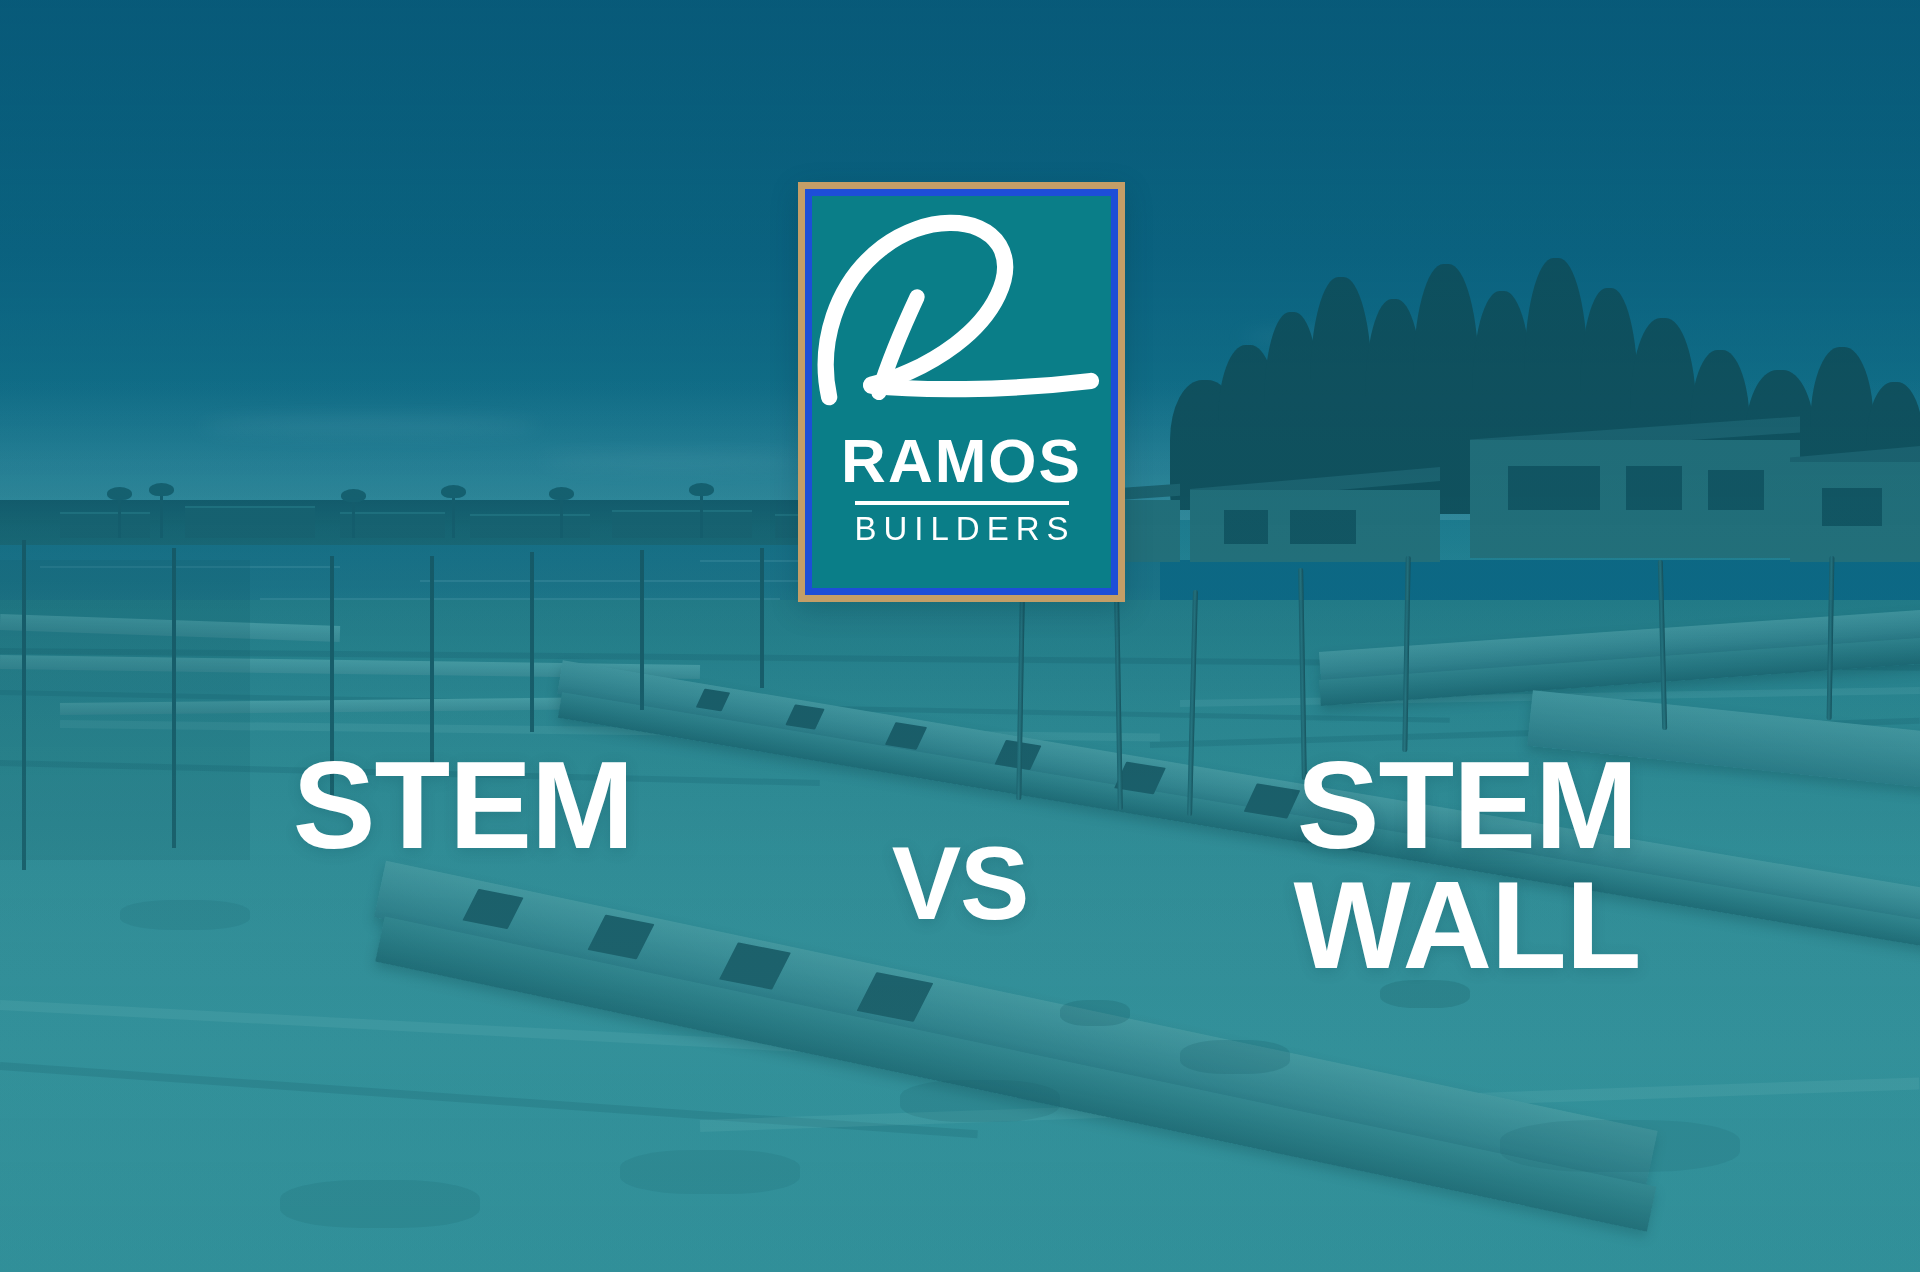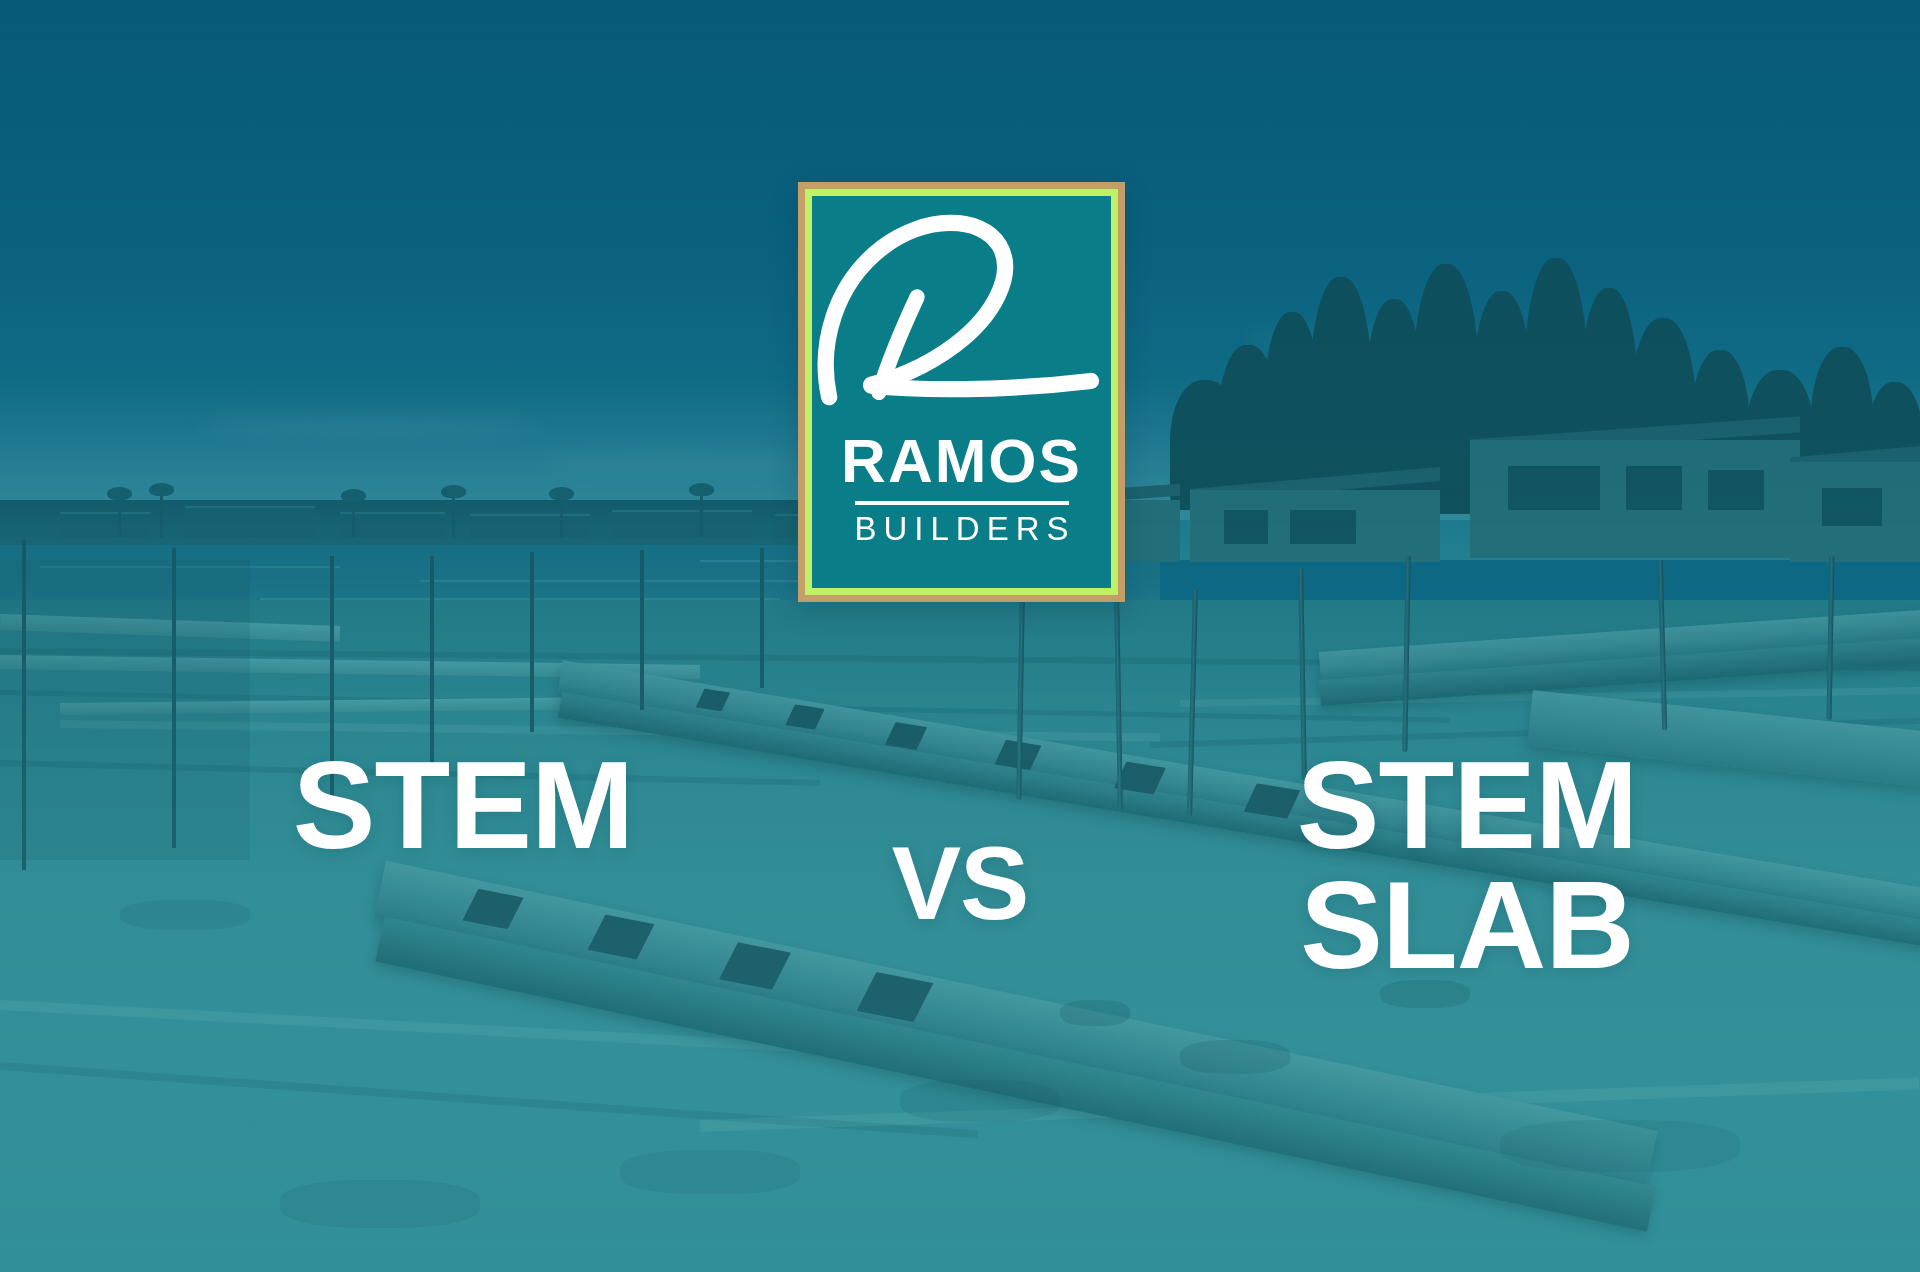--- a/index.html
+++ b/index.html
@@ -151,21 +151,21 @@
     position:absolute; inset:0;
     background:linear-gradient(180deg,rgba(10,105,135,.30) 0%,rgba(30,140,158,.12) 45%,rgba(70,175,180,.18) 100%);
   }
 
   
   .logo-frame{
     position:absolute;
     left:798px; top:182px;
     width:327px; height:420px;
     border:7px solid #c49e67;
-    background:#bef264;
+    background:#1d4ed8;
     box-shadow:0 8px 26px rgba(6,52,62,.22);
   }
   .logo-inner{
     position:absolute; inset:7px;
     background:#0a7e88;
     display:flex; flex-direction:column;
     align-items:center; justify-content:flex-start;
   }
   .logo-mark{
     width:100%; height:240px;
@@ -391,17 +391,17 @@
   <div class="headline">
 
     <div class="hl-col hl-left">
       <span class="hl-line">STEM</span>
     </div>
 
     <div class="hl-col hl-vs">VS</div>
 
     <div class="hl-col hl-right">
       <span class="hl-line">STEM</span>
-      <span class="hl-line">SLAB</span>
+      <span class="hl-line">WALL</span>
     </div>
   </div>
 
 </div>
 
 </body></html>

